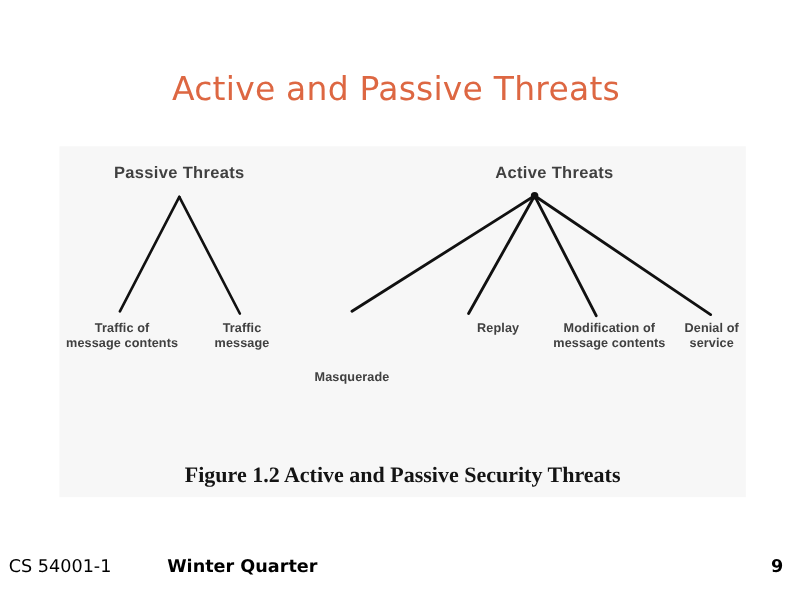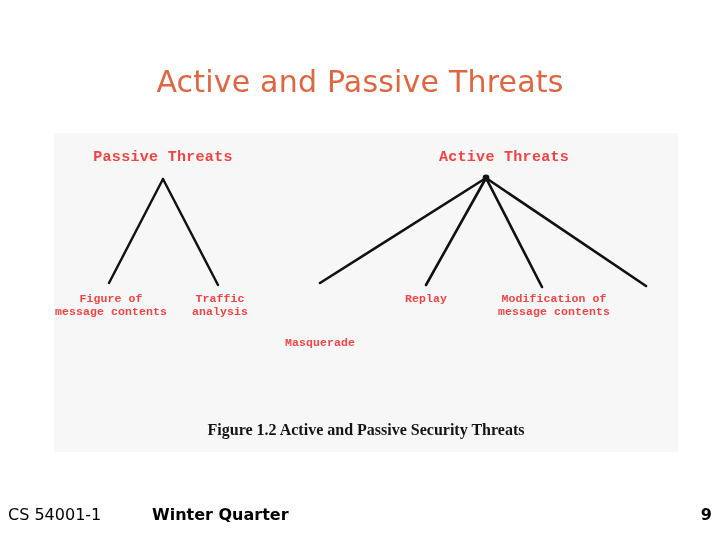--- a/index.html
+++ b/index.html
@@ -45,23 +45,23 @@
     left: 0;
     top: 0;
     width: 624px;
     height: 319px;
     display: block;
   }
 
   
   .node-label {
     position: absolute;
-    font-family: Liberation Mono, monospace;
+    font-family: Liberation Sans, sans-serif;
     font-weight: bold;
-    color: #ef4444;
+    color: #404040;
     text-align: center;
     line-height: 1.12;
     white-space: nowrap;
   }
   .heading-label {
     font-size: 15px;
     letter-spacing: 0.3px;
   }
   .leaf-label {
     font-size: 11.5px;
@@ -72,21 +72,21 @@
   }
 
   .fig-caption {
     position: absolute;
     left: 0;
     top: 288px;
     width: 624px;
     text-align: center;
     font-family: "Liberation Serif", "DejaVu Serif", serif;
     font-weight: bold;
-    font-size: 16px;
+    font-size: 20px;
     color: #141414;
     white-space: nowrap;
   }
 
   
   .footer {
     position: absolute;
     left: 0;
     top: 505px;
     width: 720px;
@@ -144,44 +144,48 @@
       <path d="M432 45 L 592 153" stroke-width="2.6"></path>
     </g>
     <circle cx="432" cy="45" r="3.4" fill="#111111"></circle>
   </svg>
 
   <div class="node-label heading-label" style="left: 33px; top: 17px; width: 152px;">Passive Threats</div>
 
   <div class="node-label heading-label" style="left: 376px; top: 17px; width: 148px;">Active Threats</div>
 
   <div class="node-label leaf-label" style="left: -5px; top: 160px; width: 124px;">
-    <span>Figure of</span>
+    <span>Traffic of</span>
     <span class="line2">message contents</span>
   </div>
 
   <div class="node-label leaf-label" style="left: 120px; top: 160px; width: 92px; text-align: center;">
     <span>Traffic</span>
-    <span class="line2">analysis</span>
+    <span class="line2">message</span>
   </div>
 
   <div class="node-label leaf-label" style="left: 210px; top: 160px; width: 112px; margin-top: 44px;">
     <span>Masquerade</span>
     <span class="line2"></span>
   </div>
 
-  <div class="node-label leaf-label" style="left: 326px; top: 160px; width: 92px;">
+  <div class="node-label leaf-label" style="left: 326px; top: 160px; width: 92px; text-align: right;">
     <span>Replay</span>
     <span class="line2"></span>
   </div>
 
   <div class="node-label leaf-label" style="left: 436px; top: 160px; width: 128px;">
     <span>Modification of</span>
     <span class="line2">message contents</span>
   </div>
 
+  <div class="node-label leaf-label" style="left: 548px; top: 160px; width: 90px;">
+    <span>Denial of</span>
+    <span class="line2">service</span>
+  </div>
 
   <div class="fig-caption">Figure 1.2   Active and Passive Security Threats</div>
 </div>
 
 <div class="footer">
   <div class="footer-course">CS 54001-1</div>
   <div class="footer-term">Winter Quarter</div>
   <div class="footer-pagenum">9</div>
 </div>
 

